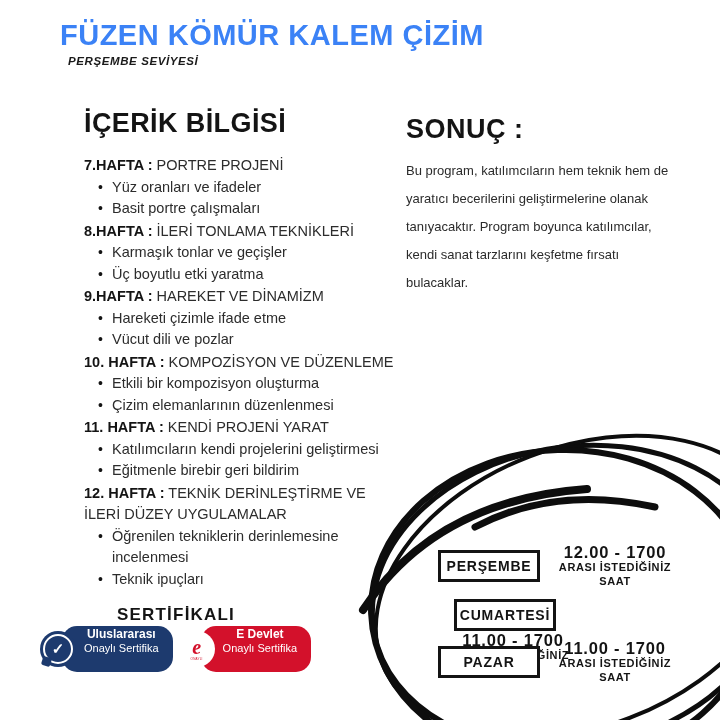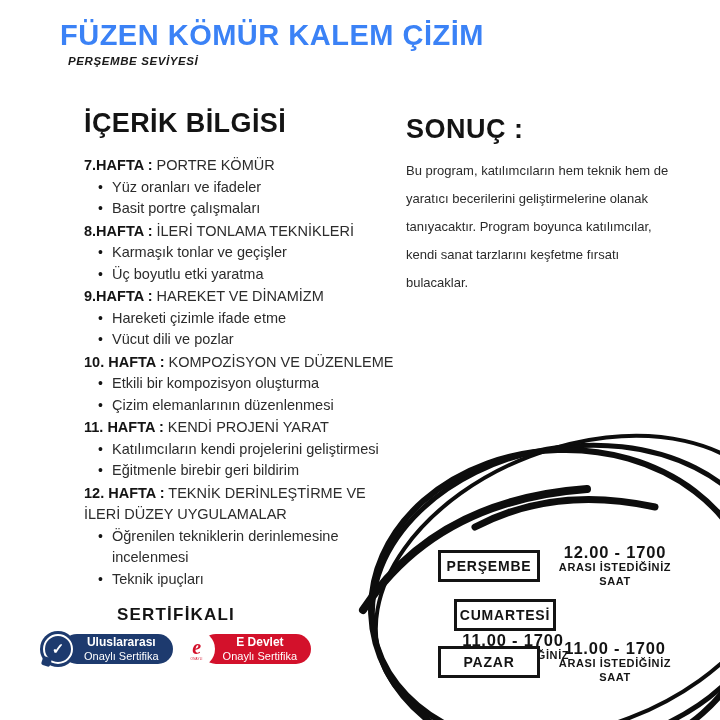--- a/index.html
+++ b/index.html
@@ -55,21 +55,21 @@
     position:relative;z-index:2;width:36px;height:36px;border-radius:50%;
     display:flex;align-items:center;justify-content:center;flex:0 0 36px;
   }
   .badge-circle .tail{
     position:absolute;left:2px;bottom:1px;width:9px;height:9px;transform:rotate(18deg);
     border-radius:2px;
   }
   .badge-pill{
     position:relative;z-index:1;margin-left:-14px;height:30px;border-radius:15px;
     display:flex;flex-direction:column;align-items:center;justify-content:center;
-    padding:0 14px 0 22px;color:#fff;
+    padding:0 14px 16px 22px;color:#fff;
   }
   .badge-line1{font-size:12px;font-weight:bold;line-height:1.15;}
   .badge-line2{font-size:11px;line-height:1.15;}
   .check-ring{
     width:26px;height:26px;border:2.5px solid #fff;border-radius:50%;
     display:flex;align-items:center;justify-content:center;
     color:#fff;font-size:15px;font-weight:bold;
   }
   .e-circle{background:#fff;}
   .e-glyph{font-family:"Liberation Serif", serif;font-style:italic;font-weight:bold;font-size:20px;line-height:1;}
@@ -82,21 +82,21 @@
 <div class="page">
 
   <div class="header">
     <div class="main-title">FÜZEN KÖMÜR KALEM ÇİZİM</div>
     <div class="subtitle">PERŞEMBE SEVİYESİ</div>
   </div>
 
   <div class="left-col">
     <div class="section-heading">İÇERİK BİLGİSİ</div>
     <div class="weeks">
-        <div class="week-header"><span class="week-label">7.HAFTA :</span> <span class="week-title">PORTRE KÖMÜR</span></div>
+        <div class="week-header"><span class="week-label">7.HAFTA :</span> <span class="week-title">PORTRE PROJENİ</span></div>
         <div class="bullet-row">
           <span class="bullet-dot">•</span>
           <span class="bullet-text">Yüz oranları ve ifadeler</span>
         </div>
         <div class="bullet-row">
           <span class="bullet-dot">•</span>
           <span class="bullet-text">Basit portre çalışmaları</span>
         </div>
         <div class="week-header"><span class="week-label">8.HAFTA :</span> <span class="week-title">İLERİ TONLAMA TEKNİKLERİ</span></div>
         <div class="bullet-row">

